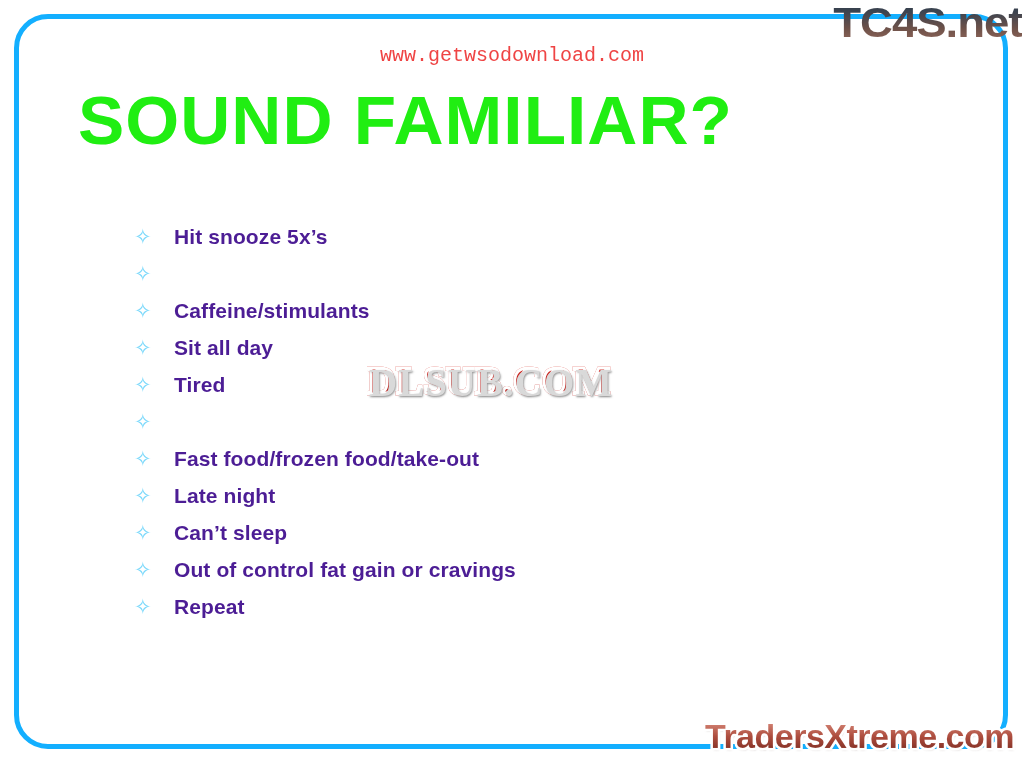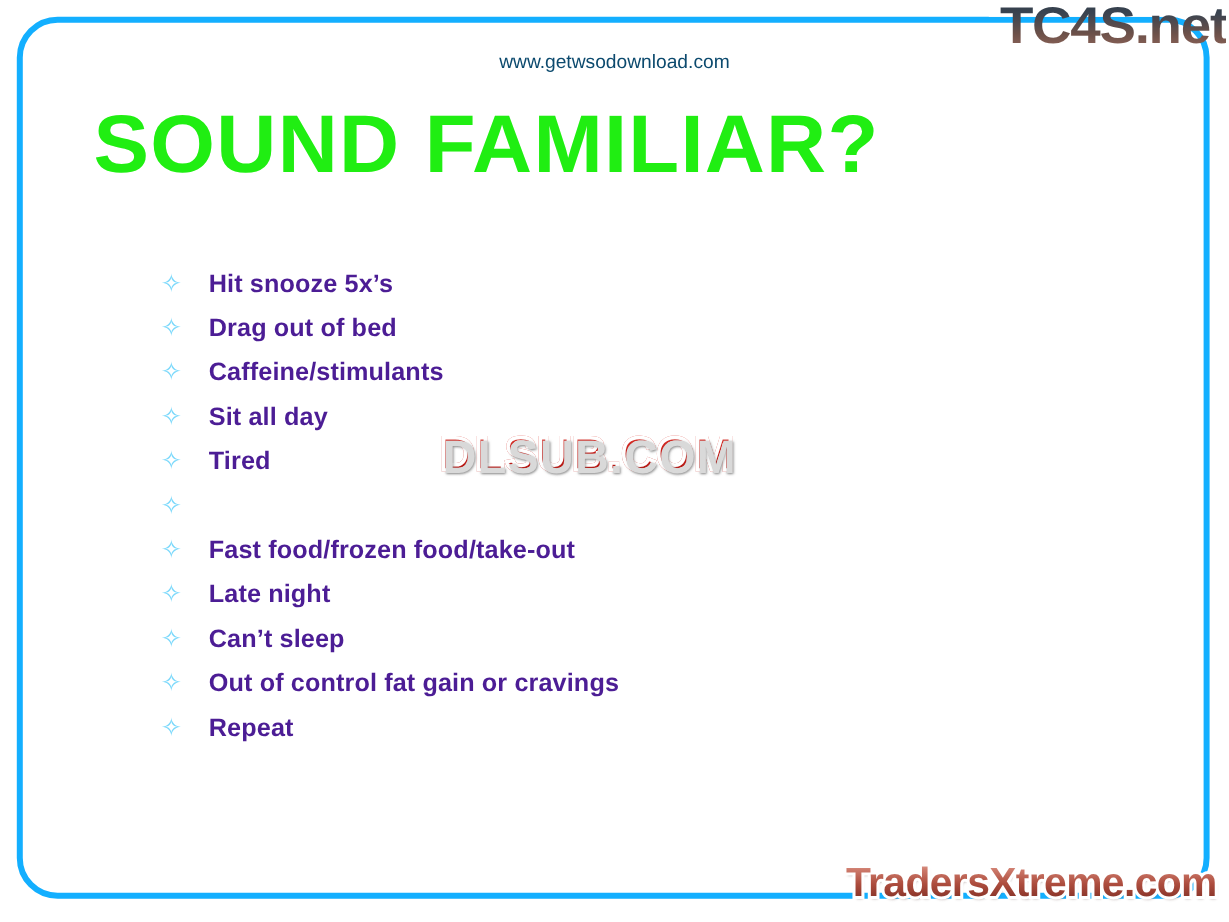--- a/index.html
+++ b/index.html
@@ -41,24 +41,24 @@
     background: #ffffff;
   }
 
   
   #site-url {
     position: absolute;
     left: 0;
     top: 44px;
     width: 1024px;
     text-align: center;
-    font-size: 16px;
-    color: #0c4a6e;
+    font-size: 20px;
+    color: #ef4444;
     letter-spacing: 0px;
-    font-family: Liberation Sans, sans-serif;
+    font-family: Liberation Mono, monospace;
   }
 
   
   #title {
     position: absolute;
     left: 78px;
     top: 86px;
     font-family: "Liberation Sans Narrow", "Liberation Sans", sans-serif;
     font-size: 68px;
     font-weight: bold;
@@ -102,21 +102,21 @@
     color: #4c1d95;
     white-space: nowrap;
     letter-spacing: 0.1px;
   }
 
   
   #dlsub-watermark {
     position: absolute;
     left: 367px;
     top: 358px;
-    font-family: Liberation Sans, sans-serif;
+    font-family: Liberation Serif, serif;
     font-weight: bold;
     font-size: 39px;
     letter-spacing: 1px;
     color: #c01a1a;
     -webkit-text-stroke: 3px #ffffff;
     paint-order: stroke fill;
     text-shadow:
        2px 2px 0 #d9d9d9,
        3px 3px 2px rgba(120,120,120,0.55);
     white-space: nowrap;
@@ -203,21 +203,20 @@
 
   <div id="title">SOUND FAMILIAR?</div>
 
   <ul id="bullet-list">
     <li>
       <span class="bullet-marker">✧</span>
       <span class="bullet-text">Hit snooze 5x’s</span>
     </li>
     <li>
       <span class="bullet-marker">✧</span>
-      <span class="bullet-text">Drag out of bed</span>
     </li>
     <li>
       <span class="bullet-marker">✧</span>
       <span class="bullet-text">Caffeine/stimulants</span>
     </li>
     <li>
       <span class="bullet-marker">✧</span>
       <span class="bullet-text">Sit all day</span>
     </li>
     <li>

